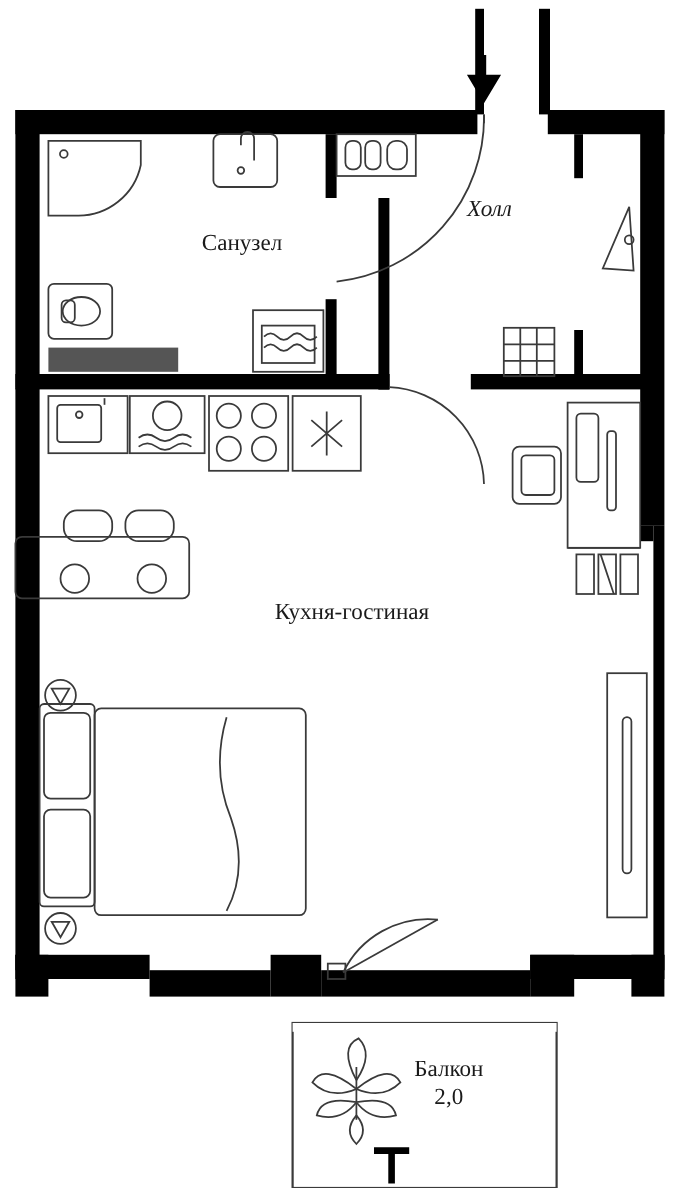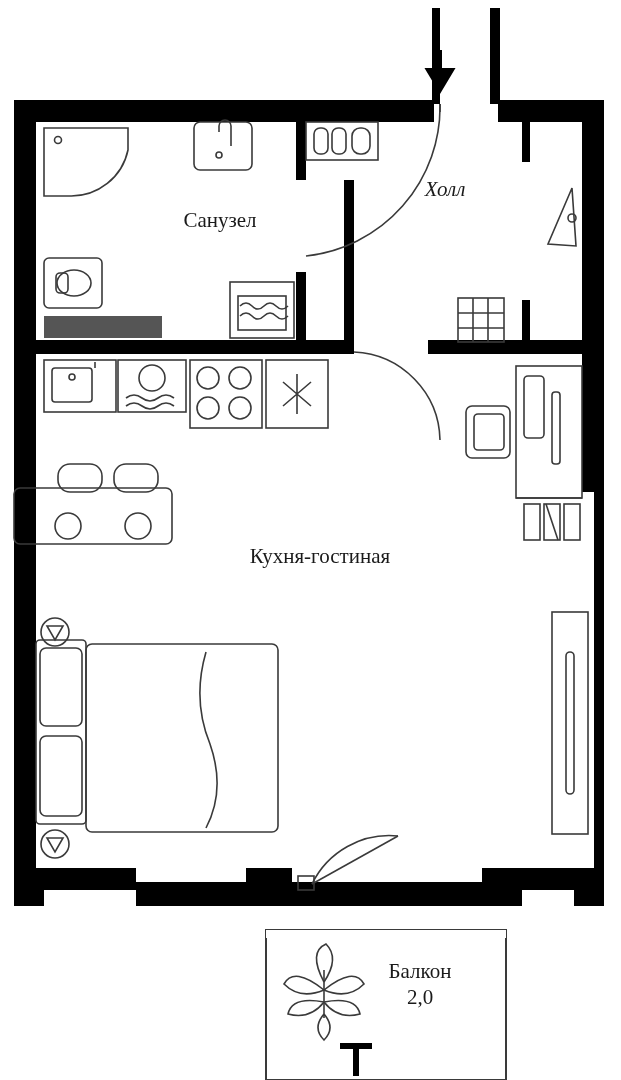--- a/index.html
+++ b/index.html
@@ -34,21 +34,21 @@
     display: block;
     font-size: 21px;
   }
   .room-label .area {
     display: block;
     font-size: 21px;
   }
   #label-bath { left: 90px; top: 207px; width: 260px; }
   #label-hall { left: 345px; top: 176px; width: 200px; font-style: italic; }
   #label-kitchen { left: 175px; top: 522px; width: 290px; margin-top: 21px; }
-  #label-balcony { left: 330px; top: 958px; width: 180px; }
+  #label-balcony { left: 318px; top: 958px; width: 180px; }
 </style>
 </head>
 <body>
 
 <svg id="floorplan" viewBox="0 0 621 1080" width="621" height="1080">
 
   <g fill="#000000">
 
     <rect x="432" y="8" width="8" height="96"></rect>
     <rect x="490" y="8" width="10" height="96"></rect>

